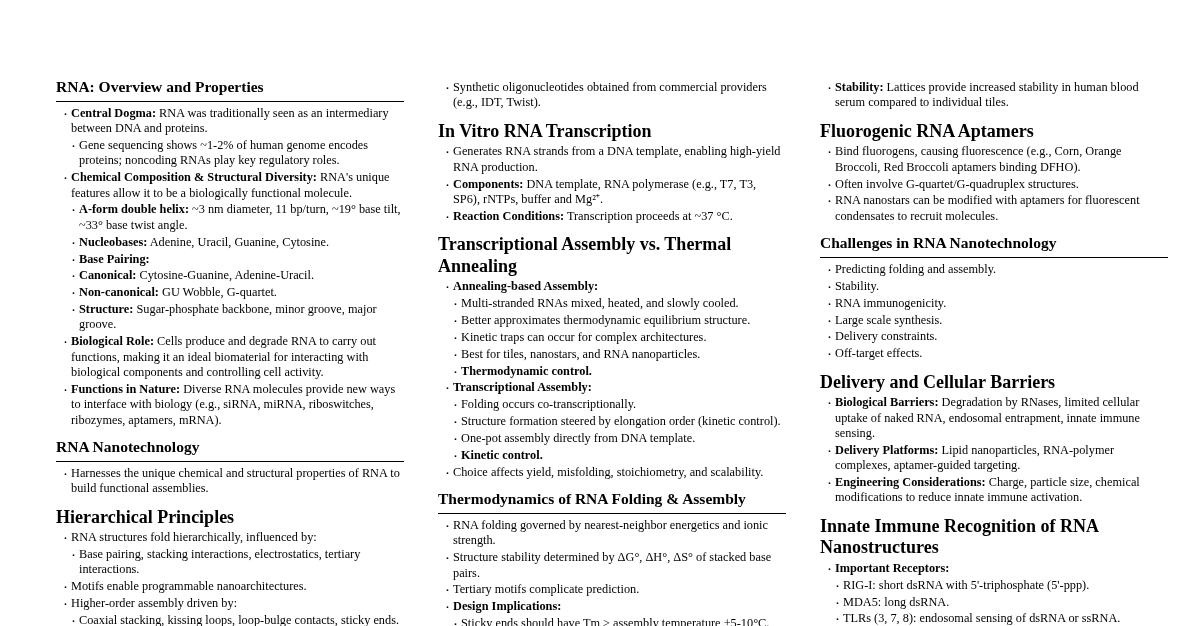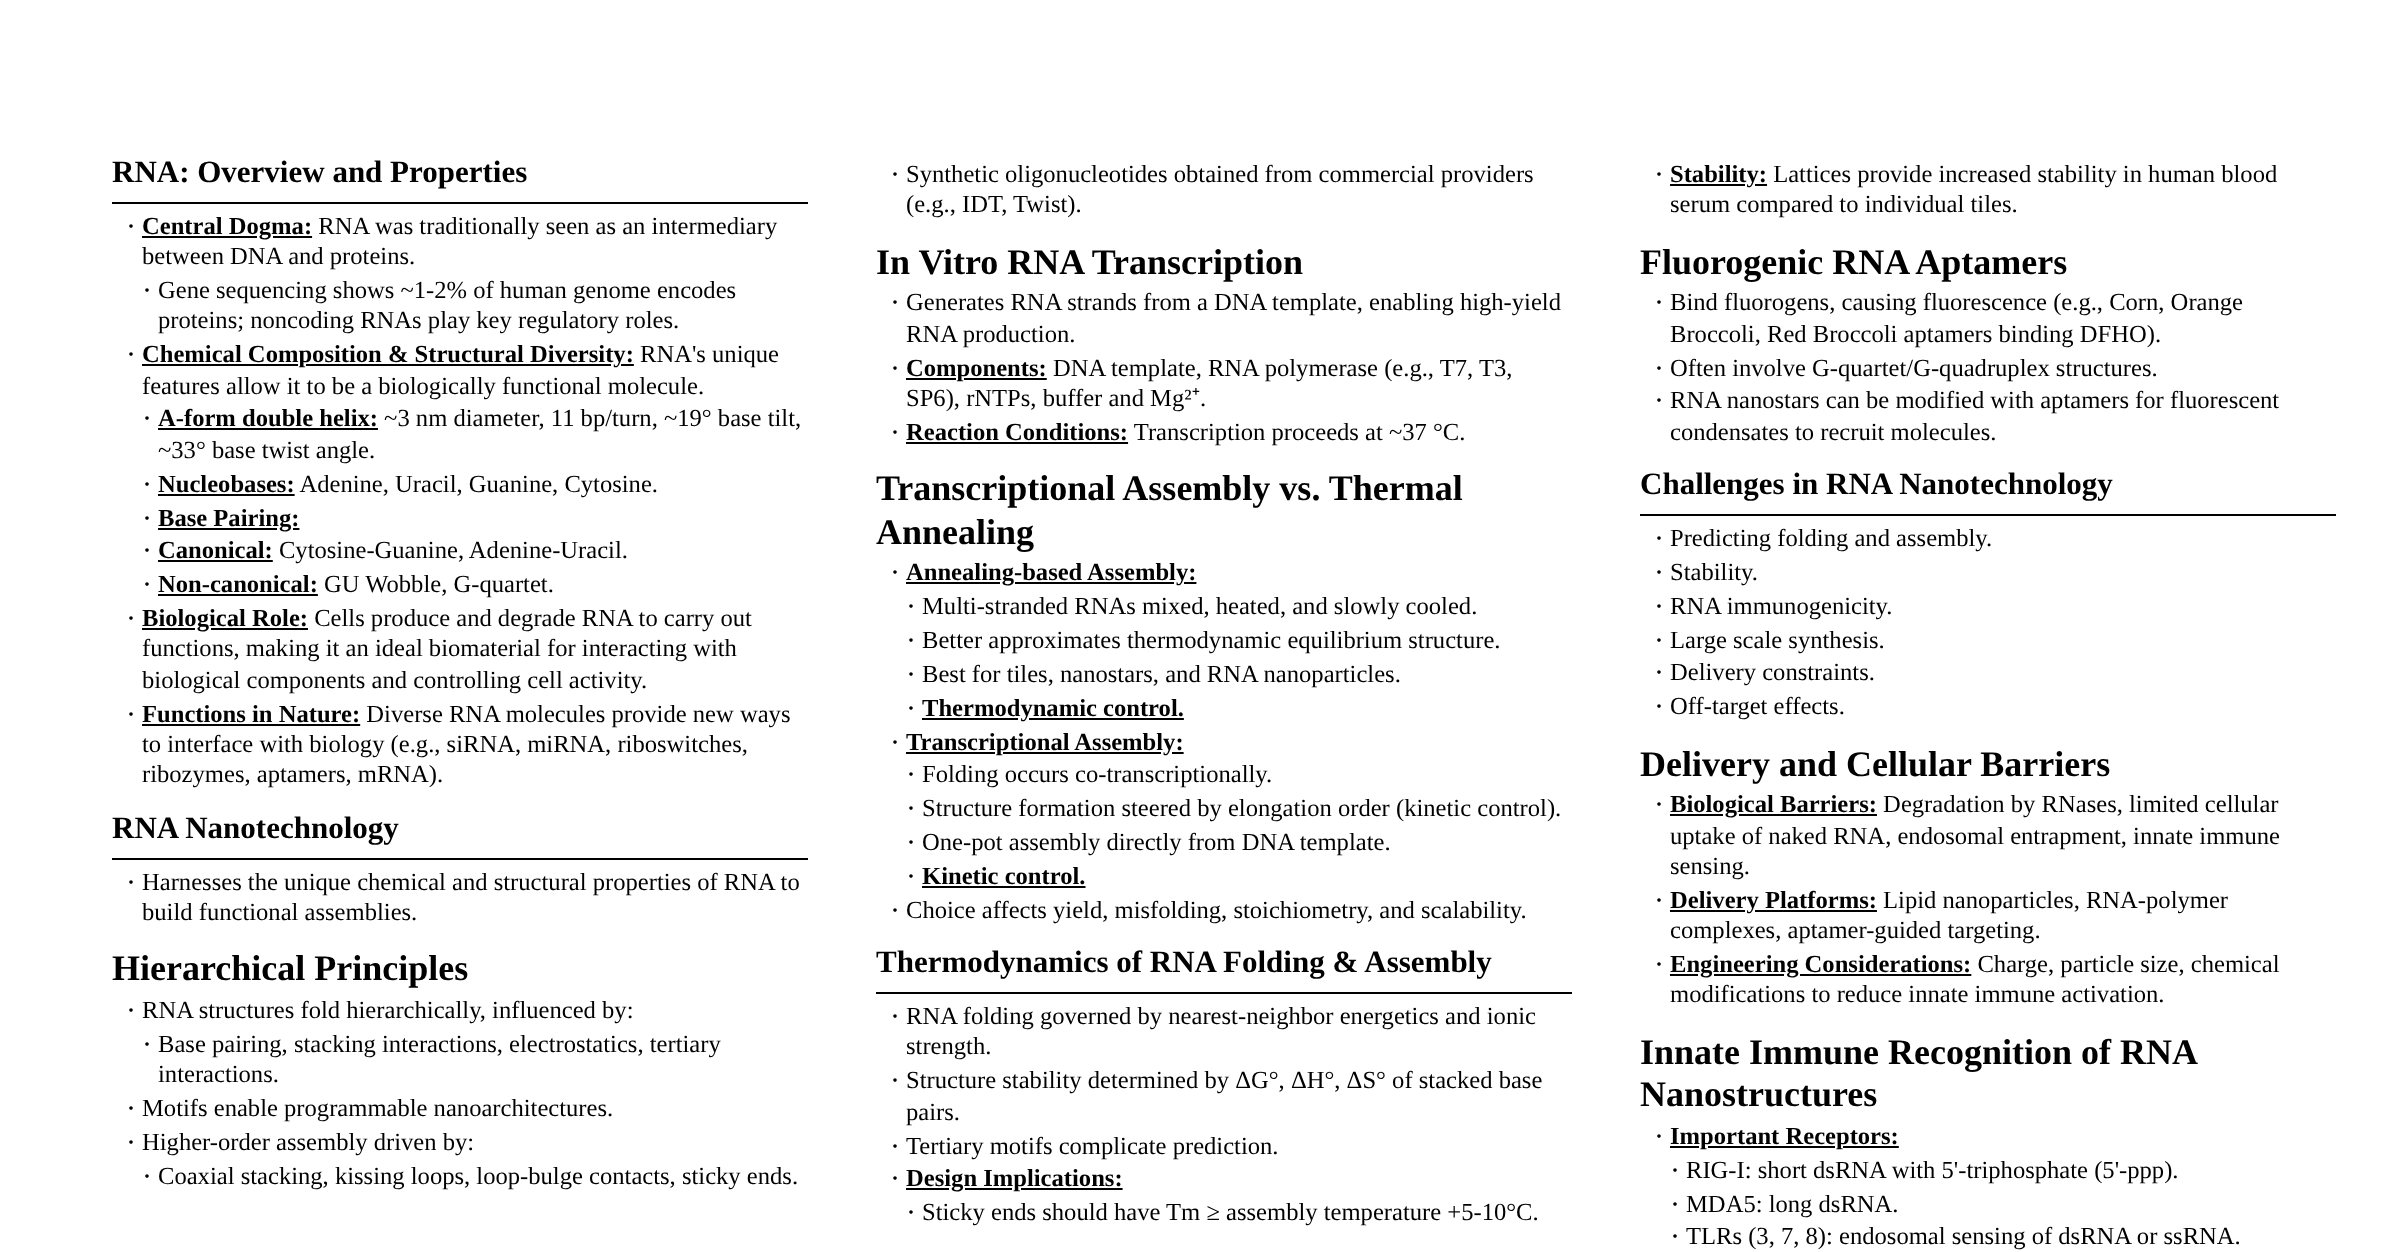--- a/index.html
+++ b/index.html
@@ -56,39 +56,40 @@
     content:"\00b7";
     position:absolute;
     left:1px;
     top:-1px;
     font-size:15px;
     line-height:1.25;
   }
   .lvl1{margin-left:6px;}
   .lvl2{margin-left:14px;}
   .lvl3{margin-left:14px;}
-  b{font-weight:bold;text-decoration:underline;}
+  b{font-weight:bold;}
 </style>
 </head>
 <body>
 
 <div class="page">
   <div class="cols" id="cols">
       <div class="col">
         <div class="blk">
           <h1 class="sec">RNA: Overview and Properties</h1>
           <ul>
             <li class="lvl1"><b>Central Dogma:</b> RNA was traditionally seen as an intermediary between DNA and proteins.</li>
             <li class="lvl2">Gene sequencing shows ~1-2% of human genome encodes proteins; noncoding RNAs play key regulatory roles.</li>
             <li class="lvl1"><b>Chemical Composition &amp; Structural Diversity:</b> RNA's unique features allow it to be a biologically functional molecule.</li>
             <li class="lvl2"><b>A-form double helix:</b> ~3 nm diameter, 11 bp/turn, ~19° base tilt, ~33° base twist angle.</li>
             <li class="lvl2"><b>Nucleobases:</b> Adenine, Uracil, Guanine, Cytosine.</li>
             <li class="lvl2"><b>Base Pairing:</b></li>
             <li class="lvl3"><b>Canonical:</b> Cytosine-Guanine, Adenine-Uracil.</li>
             <li class="lvl3"><b>Non-canonical:</b> GU Wobble, G-quartet.</li>
+            <li class="lvl2"><b>Structure:</b> Sugar-phosphate backbone, minor groove, major groove.</li>
             <li class="lvl1"><b>Biological Role:</b> Cells produce and degrade RNA to carry out functions, making it an ideal biomaterial for interacting with biological components and controlling cell activity.</li>
             <li class="lvl1"><b>Functions in Nature:</b> Diverse RNA molecules provide new ways to interface with biology (e.g., siRNA, miRNA, riboswitches, ribozymes, aptamers, mRNA).</li>
           </ul>
         </div>
         <div class="blk">
           <h1 class="sec">RNA Nanotechnology</h1>
           <ul>
             <li class="lvl1">Harnesses the unique chemical and structural properties of RNA to build functional assemblies.</li>
           </ul>
           <h2 class="sub">Hierarchical Principles</h2>
@@ -114,20 +115,21 @@
             <li class="lvl1"><b>Components:</b> DNA template, RNA polymerase (e.g., T7, T3, SP6), rNTPs, buffer and Mg²⁺.</li>
             <li class="lvl1"><b>Reaction Conditions:</b> Transcription proceeds at ~37 °C.</li>
           </ul>
         </div>
         <div class="blk">
           <h2 class="sub">Transcriptional Assembly vs. Thermal Annealing</h2>
           <ul>
             <li class="lvl1"><b>Annealing-based Assembly:</b></li>
             <li class="lvl2">Multi-stranded RNAs mixed, heated, and slowly cooled.</li>
             <li class="lvl2">Better approximates thermodynamic equilibrium structure.</li>
+            <li class="lvl2">Kinetic traps can occur for complex architectures.</li>
             <li class="lvl2">Best for tiles, nanostars, and RNA nanoparticles.</li>
             <li class="lvl2"><b>Thermodynamic control.</b></li>
             <li class="lvl1"><b>Transcriptional Assembly:</b></li>
             <li class="lvl2">Folding occurs co-transcriptionally.</li>
             <li class="lvl2">Structure formation steered by elongation order (kinetic control).</li>
             <li class="lvl2">One-pot assembly directly from DNA template.</li>
             <li class="lvl2"><b>Kinetic control.</b></li>
             <li class="lvl1">Choice affects yield, misfolding, stoichiometry, and scalability.</li>
           </ul>
         </div>

